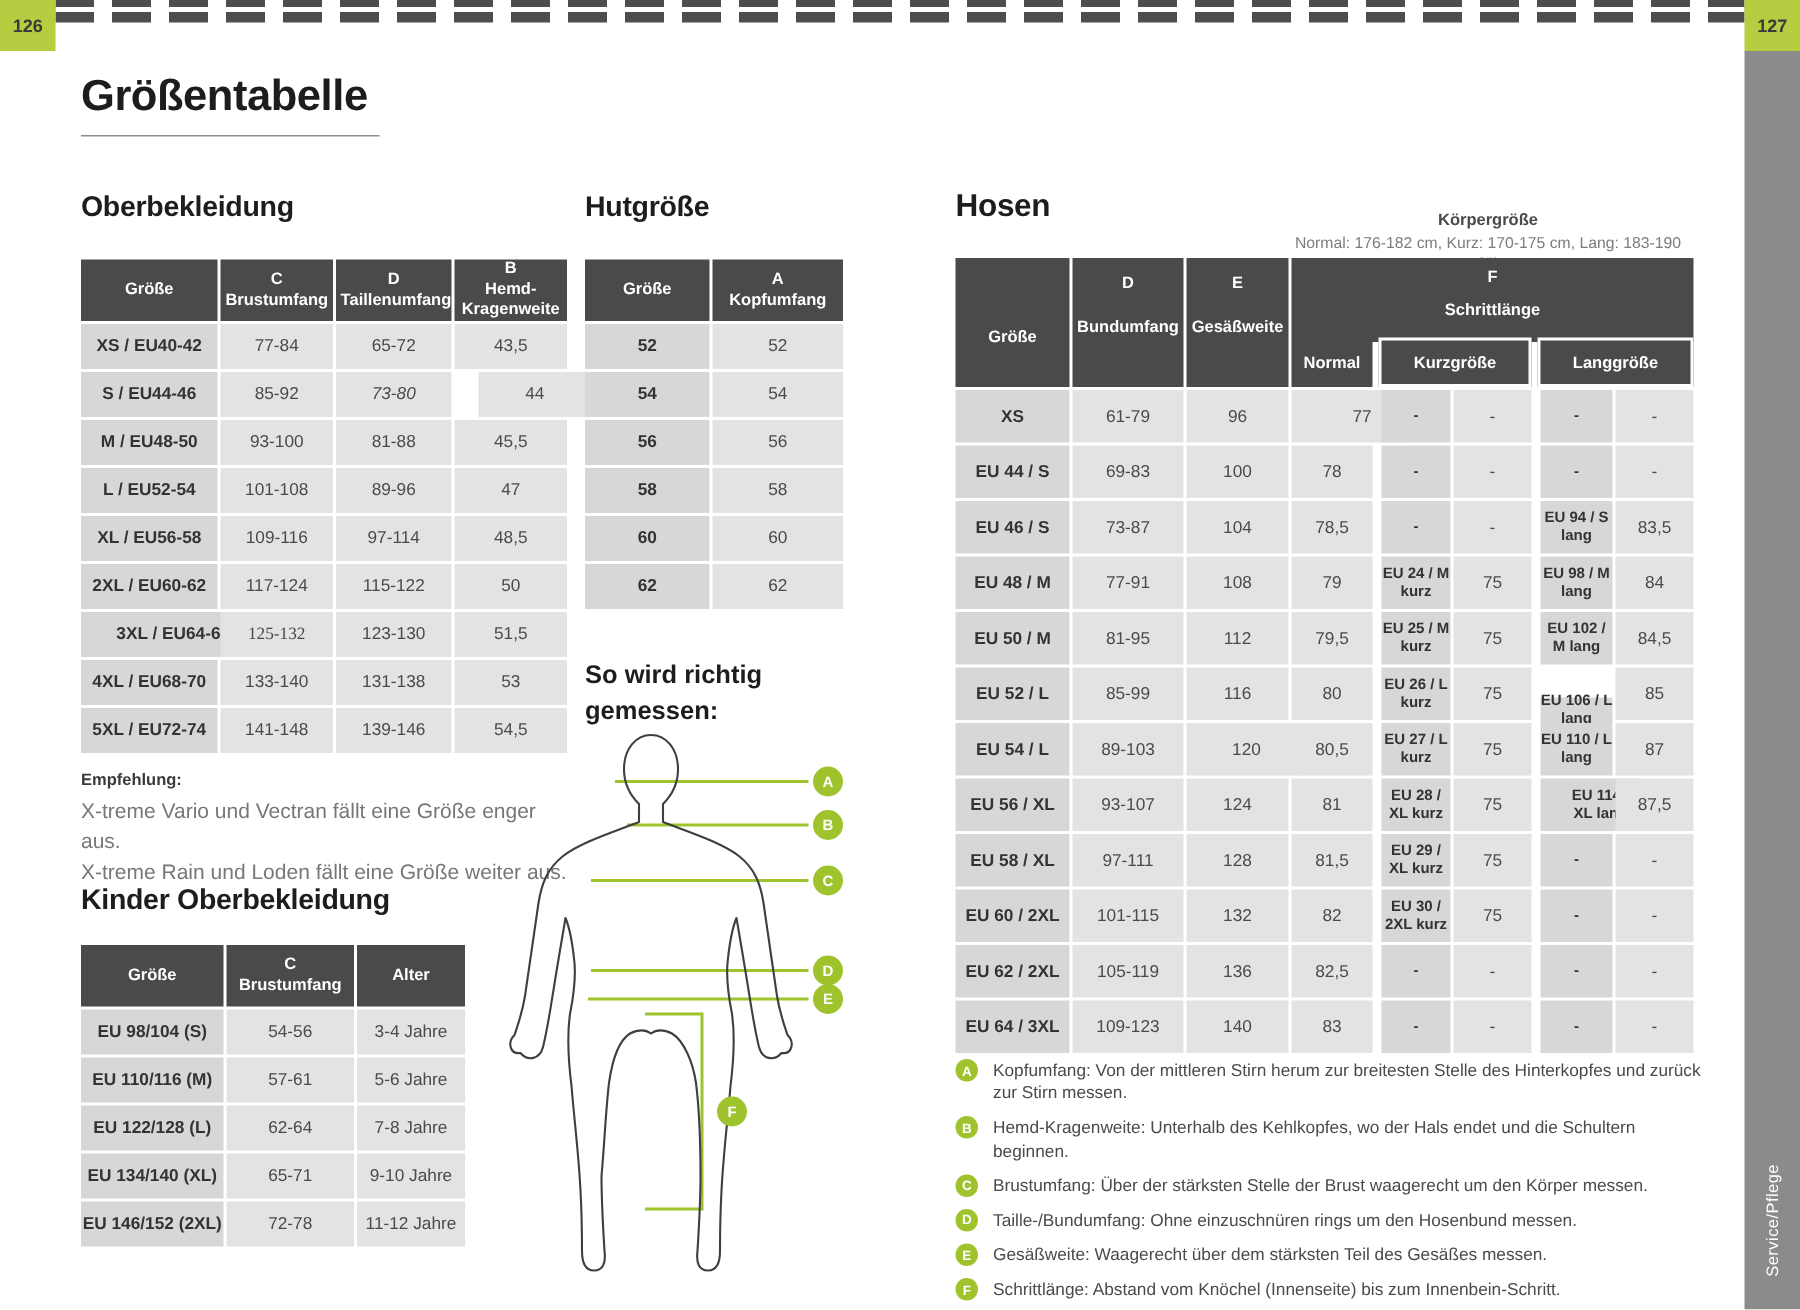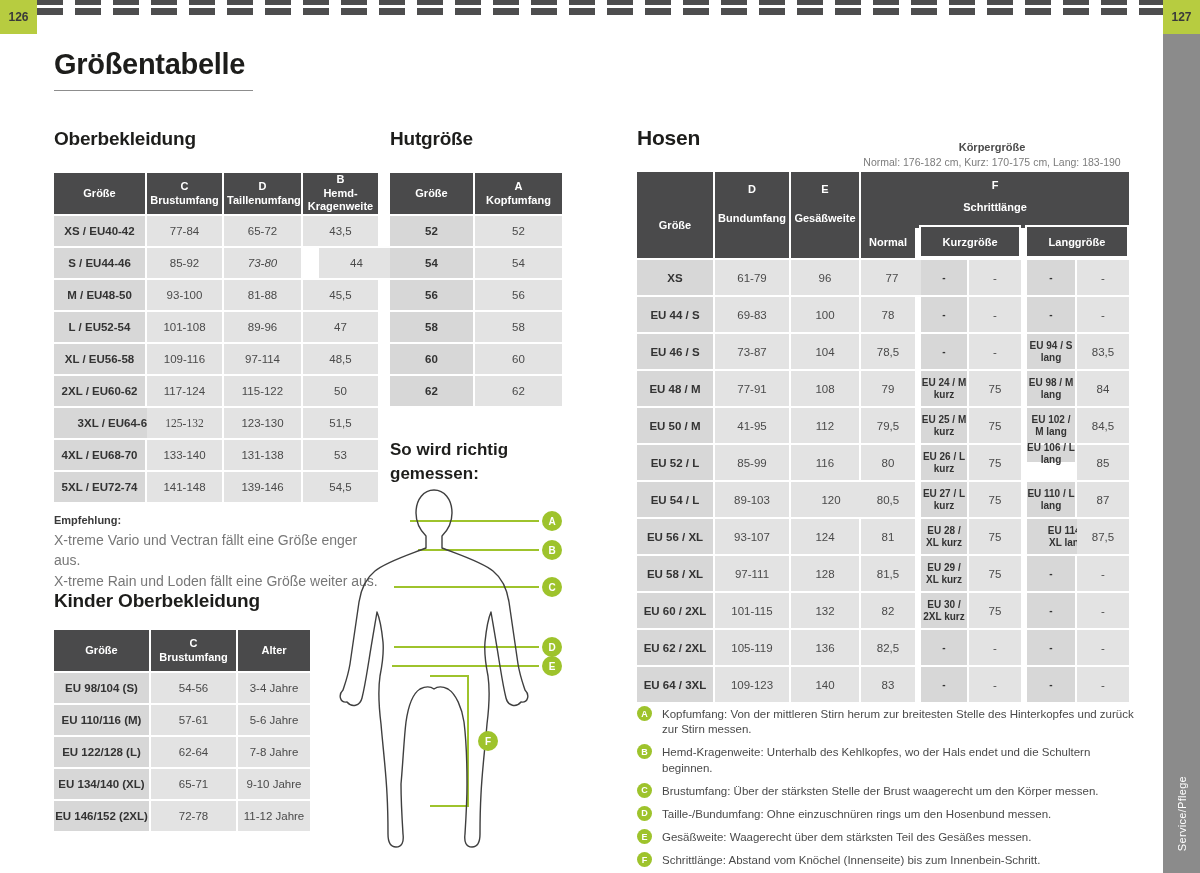--- a/index.html
+++ b/index.html
@@ -262,21 +262,21 @@
   </div>
   <div class="hsub-box" style="left:388px;top:53px;width:100px;height:29px;">
     <span>Langgröße</span>
   </div>
 </div>
 <div class="abs" id="hosen-body" style="left:637px;top:260px;width:492px;">
     <div class="trow" style="height: 35px;">
       <div class="cell label" style="left: 0px; width: 76px; height: 35px;">XS</div>
       <div class="cell" style="left: 78px; width: 74px; height: 35px;">61-79</div>
       <div class="cell" style="left: 154px; width: 68px; height: 35px;">96</div>
-      <div class="cell" style="left: 224px; width: 62px; height: 35px;">77</div>
+      <div class="cell" style="left: 224px; width: 62px; height: 35px; padding-left: 16px;">77</div>
       <div class="cell label small" style="left: 284px; width: 46px; height: 35px;">-</div>
       <div class="cell" style="left: 332px; width: 52px; height: 35px;">-</div>
       <div class="cell label small" style="left: 390px; width: 48px; height: 35px;">-</div>
       <div class="cell" style="left: 440px; width: 52px; height: 35px;">-</div>
     </div>
     <div class="trow" style="height: 35px;">
       <div class="cell label" style="left: 0px; width: 76px; height: 35px;">EU 44 / S</div>
       <div class="cell" style="left: 78px; width: 74px; height: 35px;">69-83</div>
       <div class="cell" style="left: 154px; width: 68px; height: 35px;">100</div>
       <div class="cell" style="left: 224px; width: 54px; height: 35px;">78</div>
@@ -300,36 +300,36 @@
       <div class="cell" style="left: 78px; width: 74px; height: 35px;">77-91</div>
       <div class="cell" style="left: 154px; width: 68px; height: 35px;">108</div>
       <div class="cell" style="left: 224px; width: 54px; height: 35px;">79</div>
       <div class="cell label small" style="left: 284px; width: 46px; height: 35px;">EU 24 / M kurz</div>
       <div class="cell" style="left: 332px; width: 52px; height: 35px;">75</div>
       <div class="cell label small" style="left: 390px; width: 48px; height: 35px;">EU 98 / M lang</div>
       <div class="cell" style="left: 440px; width: 52px; height: 35px;">84</div>
     </div>
     <div class="trow" style="height: 35px;">
       <div class="cell label" style="left: 0px; width: 76px; height: 35px;">EU 50 / M</div>
-      <div class="cell" style="left: 78px; width: 74px; height: 35px;">41-95</div>
+      <div class="cell" style="left: 78px; width: 74px; height: 35px;">81-95</div>
       <div class="cell" style="left: 154px; width: 68px; height: 35px;">112</div>
       <div class="cell" style="left: 224px; width: 54px; height: 35px;">79,5</div>
       <div class="cell label small" style="left: 284px; width: 46px; height: 35px;">EU 25 / M kurz</div>
       <div class="cell" style="left: 332px; width: 52px; height: 35px;">75</div>
       <div class="cell label small" style="left: 390px; width: 48px; height: 35px;">EU 102 / M lang</div>
       <div class="cell" style="left: 440px; width: 52px; height: 35px;">84,5</div>
     </div>
     <div class="trow" style="height: 35px;">
       <div class="cell label" style="left: 0px; width: 76px; height: 35px;">EU 52 / L</div>
       <div class="cell" style="left: 78px; width: 74px; height: 35px;">85-99</div>
       <div class="cell" style="left: 154px; width: 68px; height: 35px;">116</div>
       <div class="cell" style="left: 224px; width: 54px; height: 35px;">80</div>
       <div class="cell label small" style="left: 284px; width: 46px; height: 35px;">EU 26 / L kurz</div>
       <div class="cell" style="left: 332px; width: 52px; height: 35px;">75</div>
-      <div class="cell label small" style="left: 390px; width: 48px; height: 17px;">EU 106 / L lang</div>
+      <div class="cell label small" style="left: 390px; width: 48px; height: 17px; margin-top: 20px;">EU 106 / L lang</div>
       <div class="cell" style="left: 440px; width: 52px; height: 35px;">85</div>
     </div>
     <div class="trow" style="height: 35px;">
       <div class="cell label" style="left: 0px; width: 76px; height: 35px;">EU 54 / L</div>
       <div class="cell" style="left: 78px; width: 74px; height: 35px;">89-103</div>
       <div class="cell" style="left: 154px; width: 80px; height: 35px;">120</div>
       <div class="cell" style="left: 224px; width: 54px; height: 35px;">80,5</div>
       <div class="cell label small" style="left: 284px; width: 46px; height: 35px;">EU 27 / L kurz</div>
       <div class="cell" style="left: 332px; width: 52px; height: 35px;">75</div>
       <div class="cell label small" style="left: 390px; width: 48px; height: 35px;">EU 110 / L lang</div>

